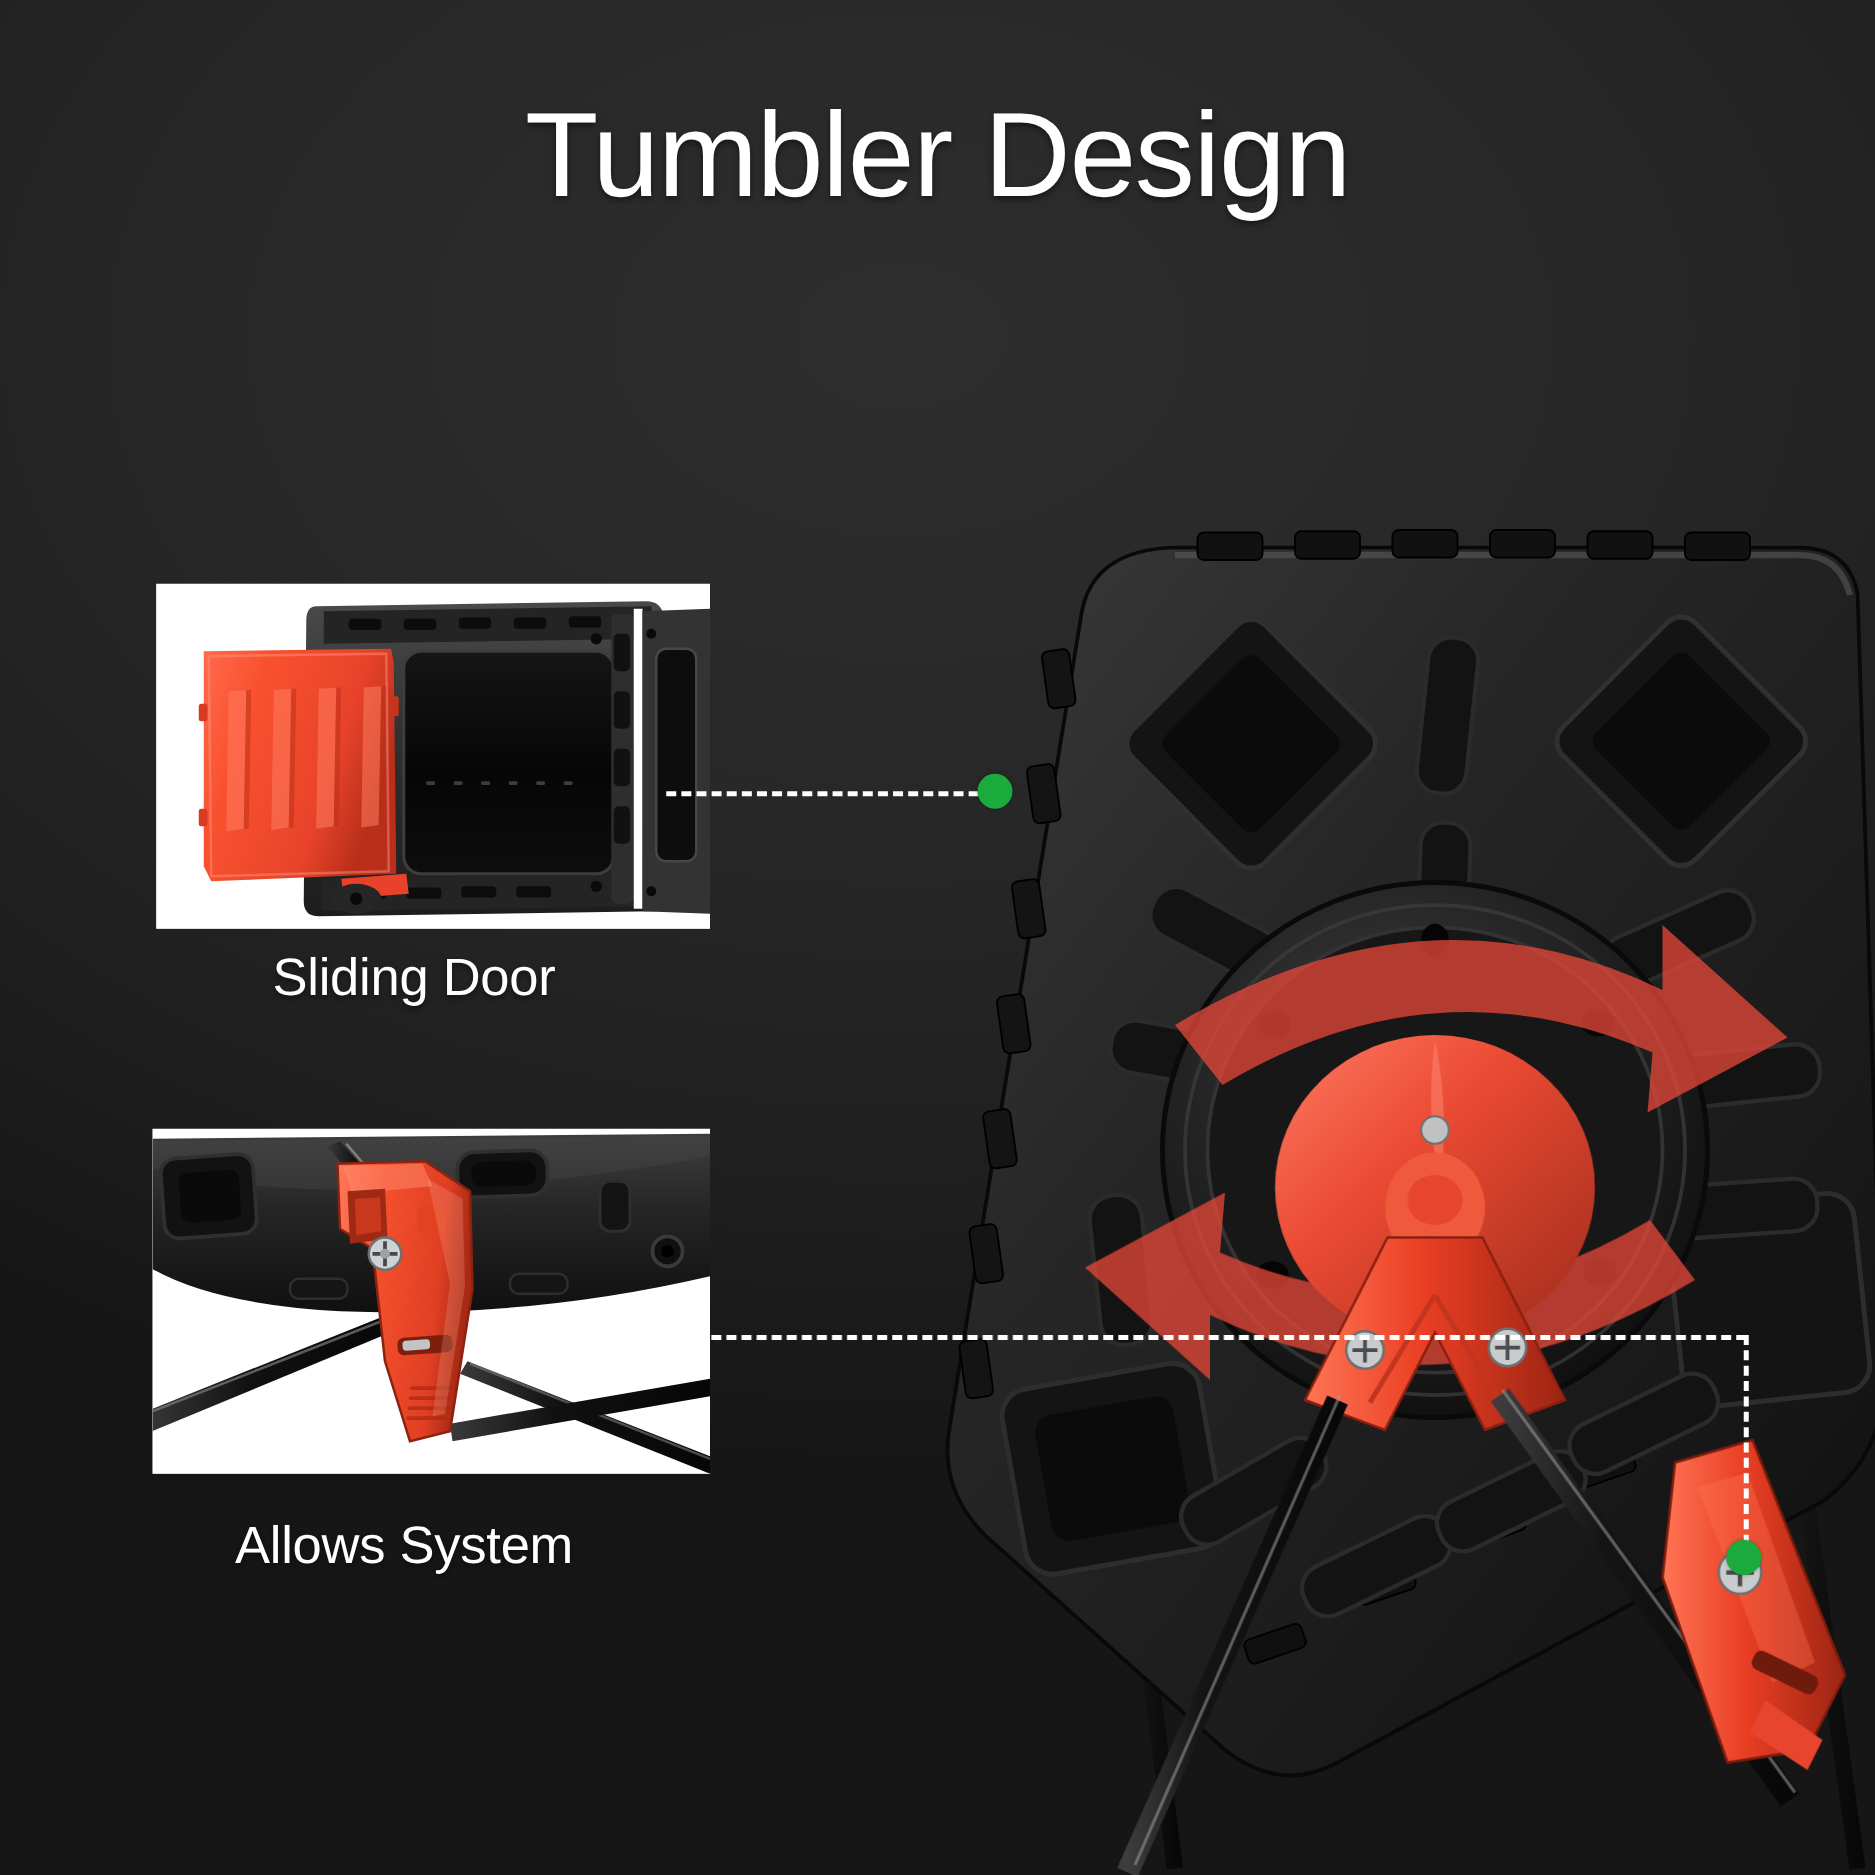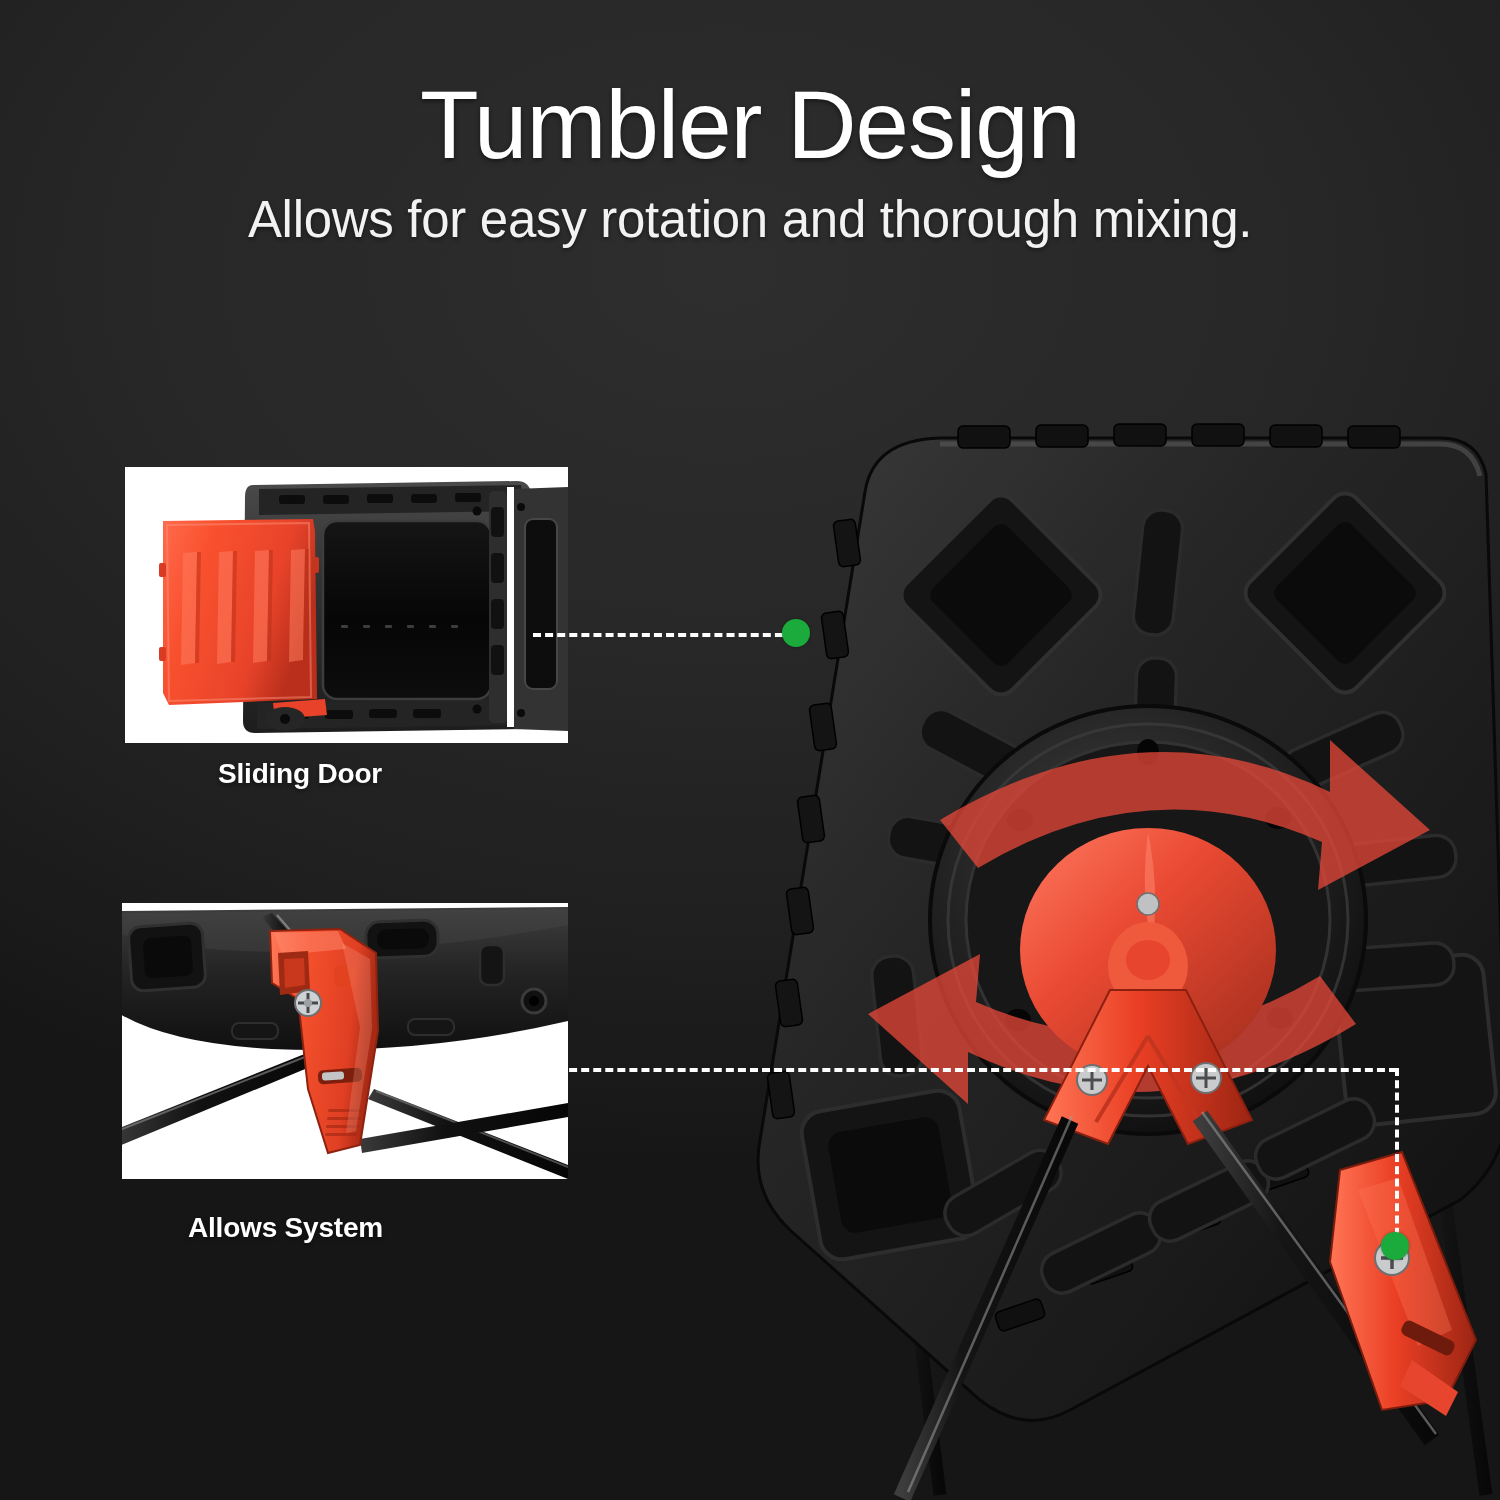--- a/index.html
+++ b/index.html
@@ -31,21 +31,21 @@
     letter-spacing:-0.3px;
     text-shadow:0 2px 4px rgba(0,0,0,.45);
   }
 
   
   .inset { position:absolute; background:#ffffff; overflow:hidden; }
   .inset-door { left:125px; top:467px; width:443px; height:276px; }
   .inset-lock { left:122px; top:903px; width:446px; height:276px; }
 
   .caption {
-    position:absolute; color:#ffffff; font-size:28px; font-weight:700;
+    position:absolute; color:#ffffff; font-size:42px; font-weight:400;
     letter-spacing:-0.2px; text-shadow:0 2px 4px rgba(0,0,0,.45);text-align:right;
   }
   .cap-door { left:218px; top:758px; }
   .cap-lock { left:188px; top:1212px; }
 
   
   .dash-h {
     position:absolute; height:0;
     border-top:4px dashed #ffffff;
   }
@@ -76,21 +76,20 @@
   .lock-art { position:absolute; inset:0; }
   .lock-art svg { display:block; }
 </style>
 </head>
 <body>
 
 <div id="stage">
 
   <div class="header">
     <div class="title">Tumbler Design</div>
-    <div class="subtitle">Allows for easy rotation and thorough mixing.</div>
   </div>
 
   <div class="product">
     <svg width="880" height="1100" viewBox="0 0 880 1100" xmlns="http://www.w3.org/2000/svg">
       <defs>
         <linearGradient id="drumFace" x1="0" y1="0" x2="1" y2="1">
           <stop offset="0%" stop-color="#3a3a3a"></stop>
           <stop offset="35%" stop-color="#262626"></stop>
           <stop offset="70%" stop-color="#1a1a1a"></stop>
           <stop offset="100%" stop-color="#0e0e0e"></stop>

